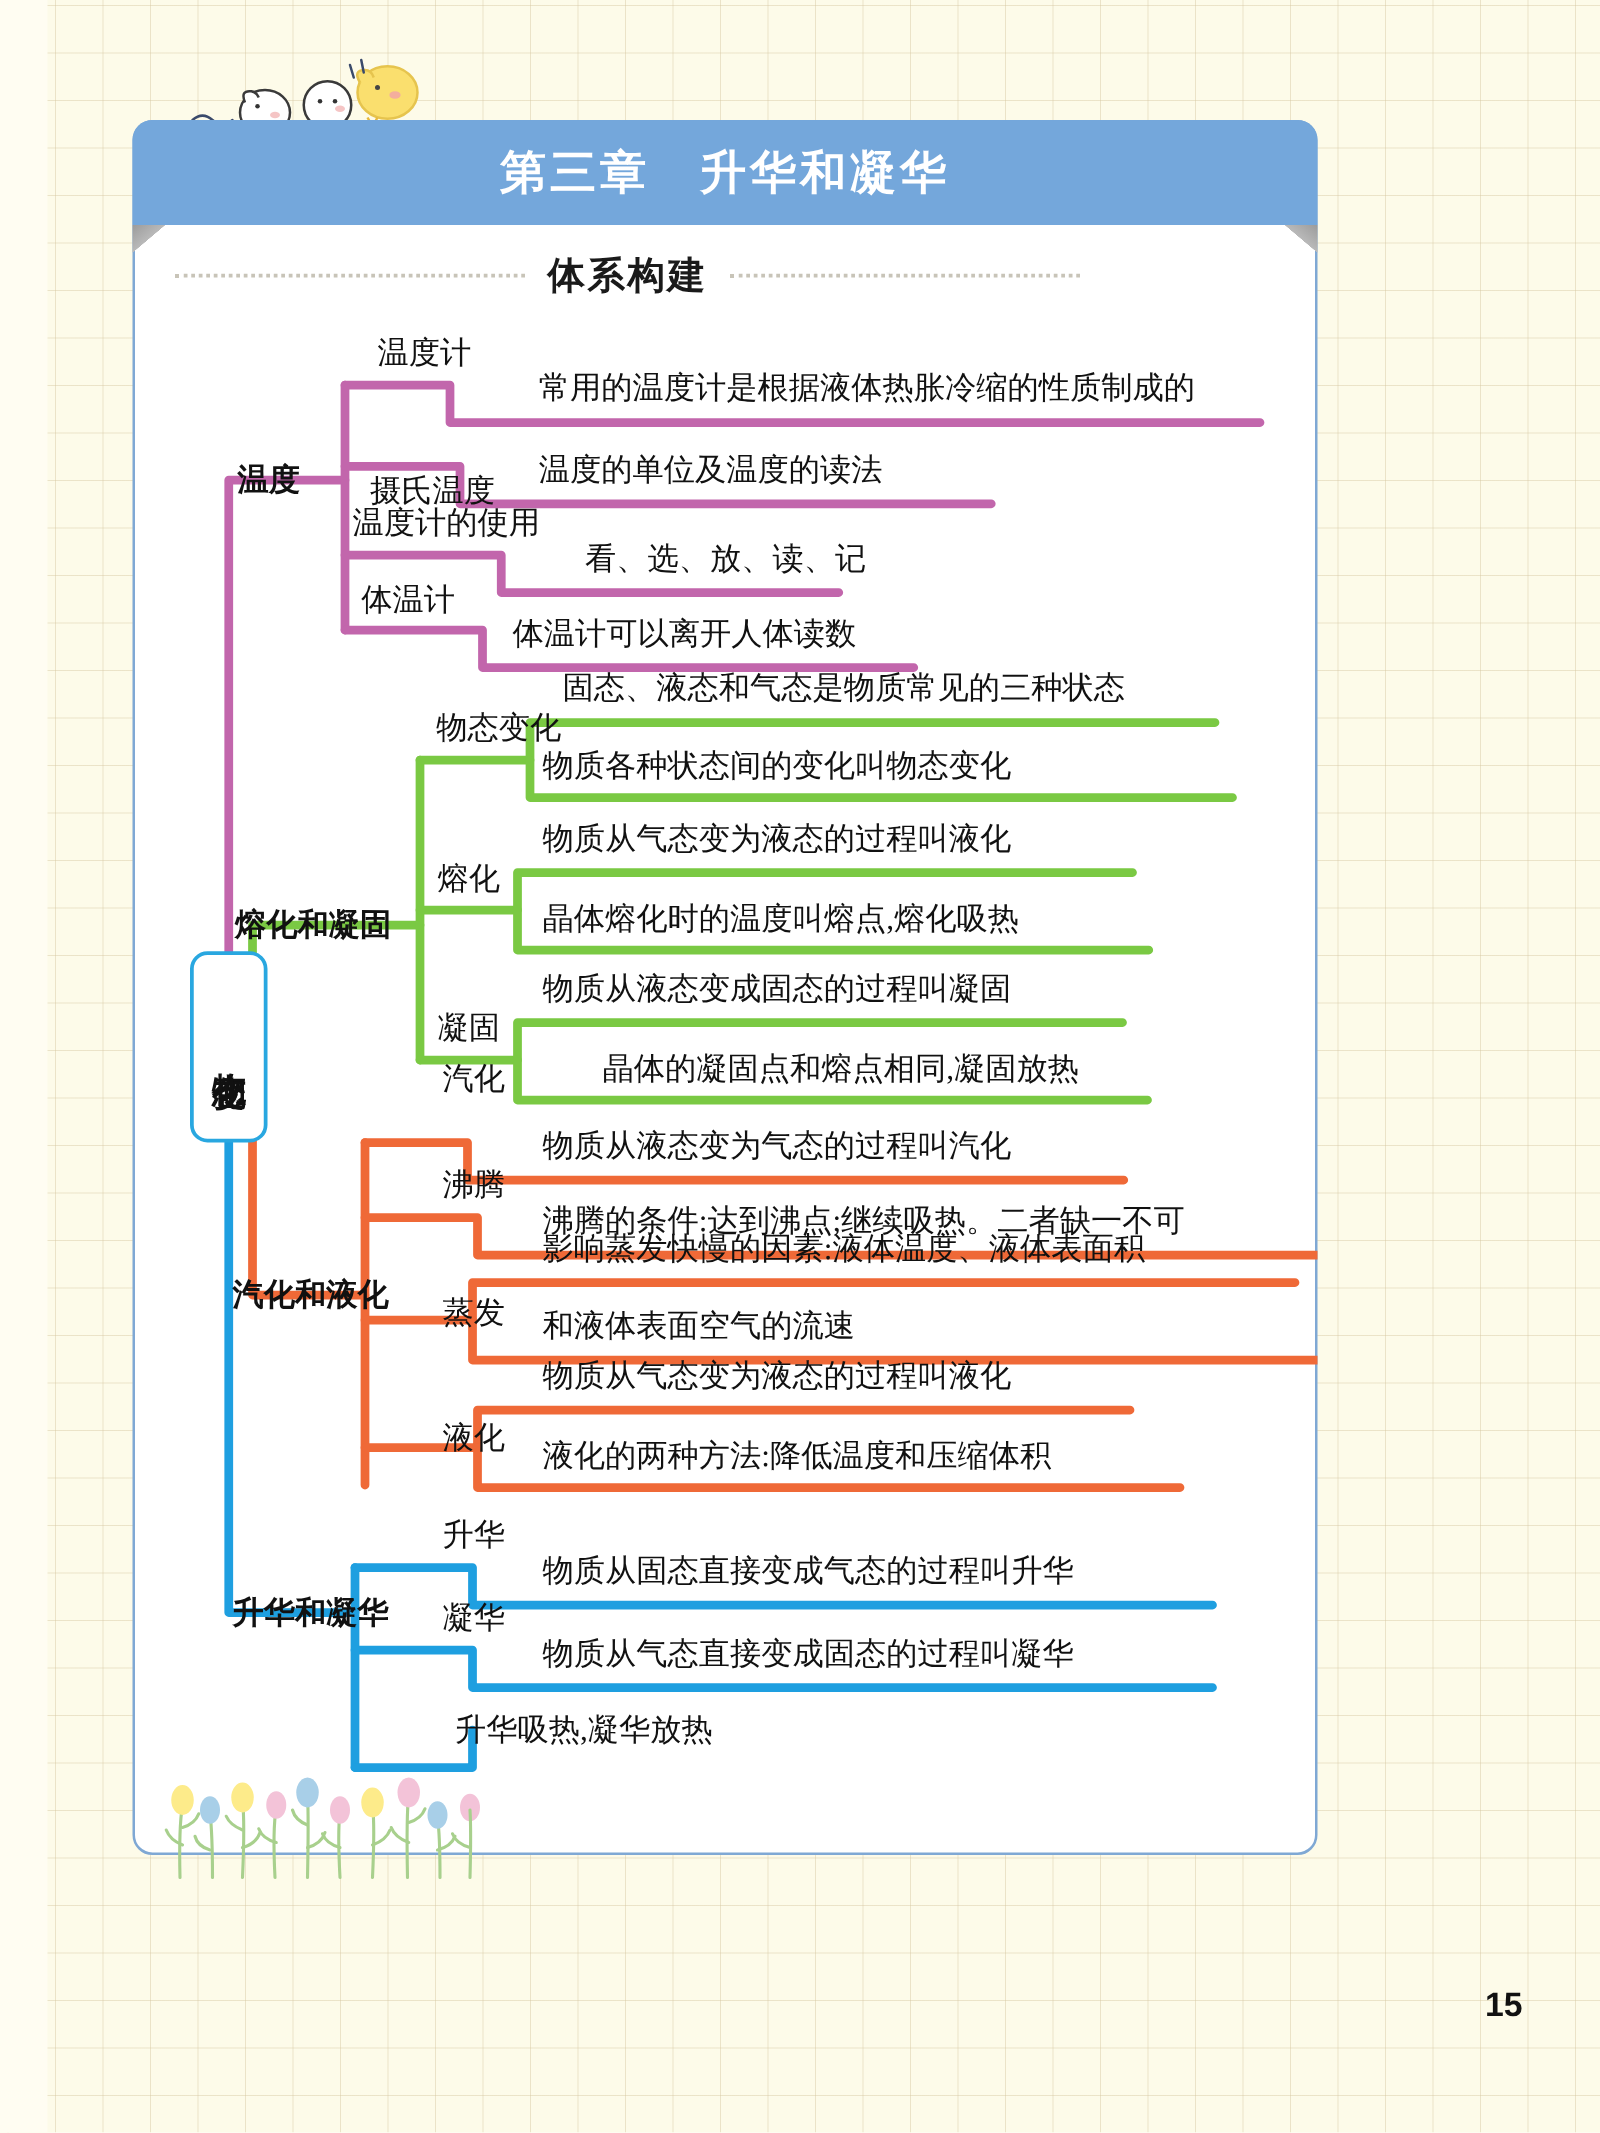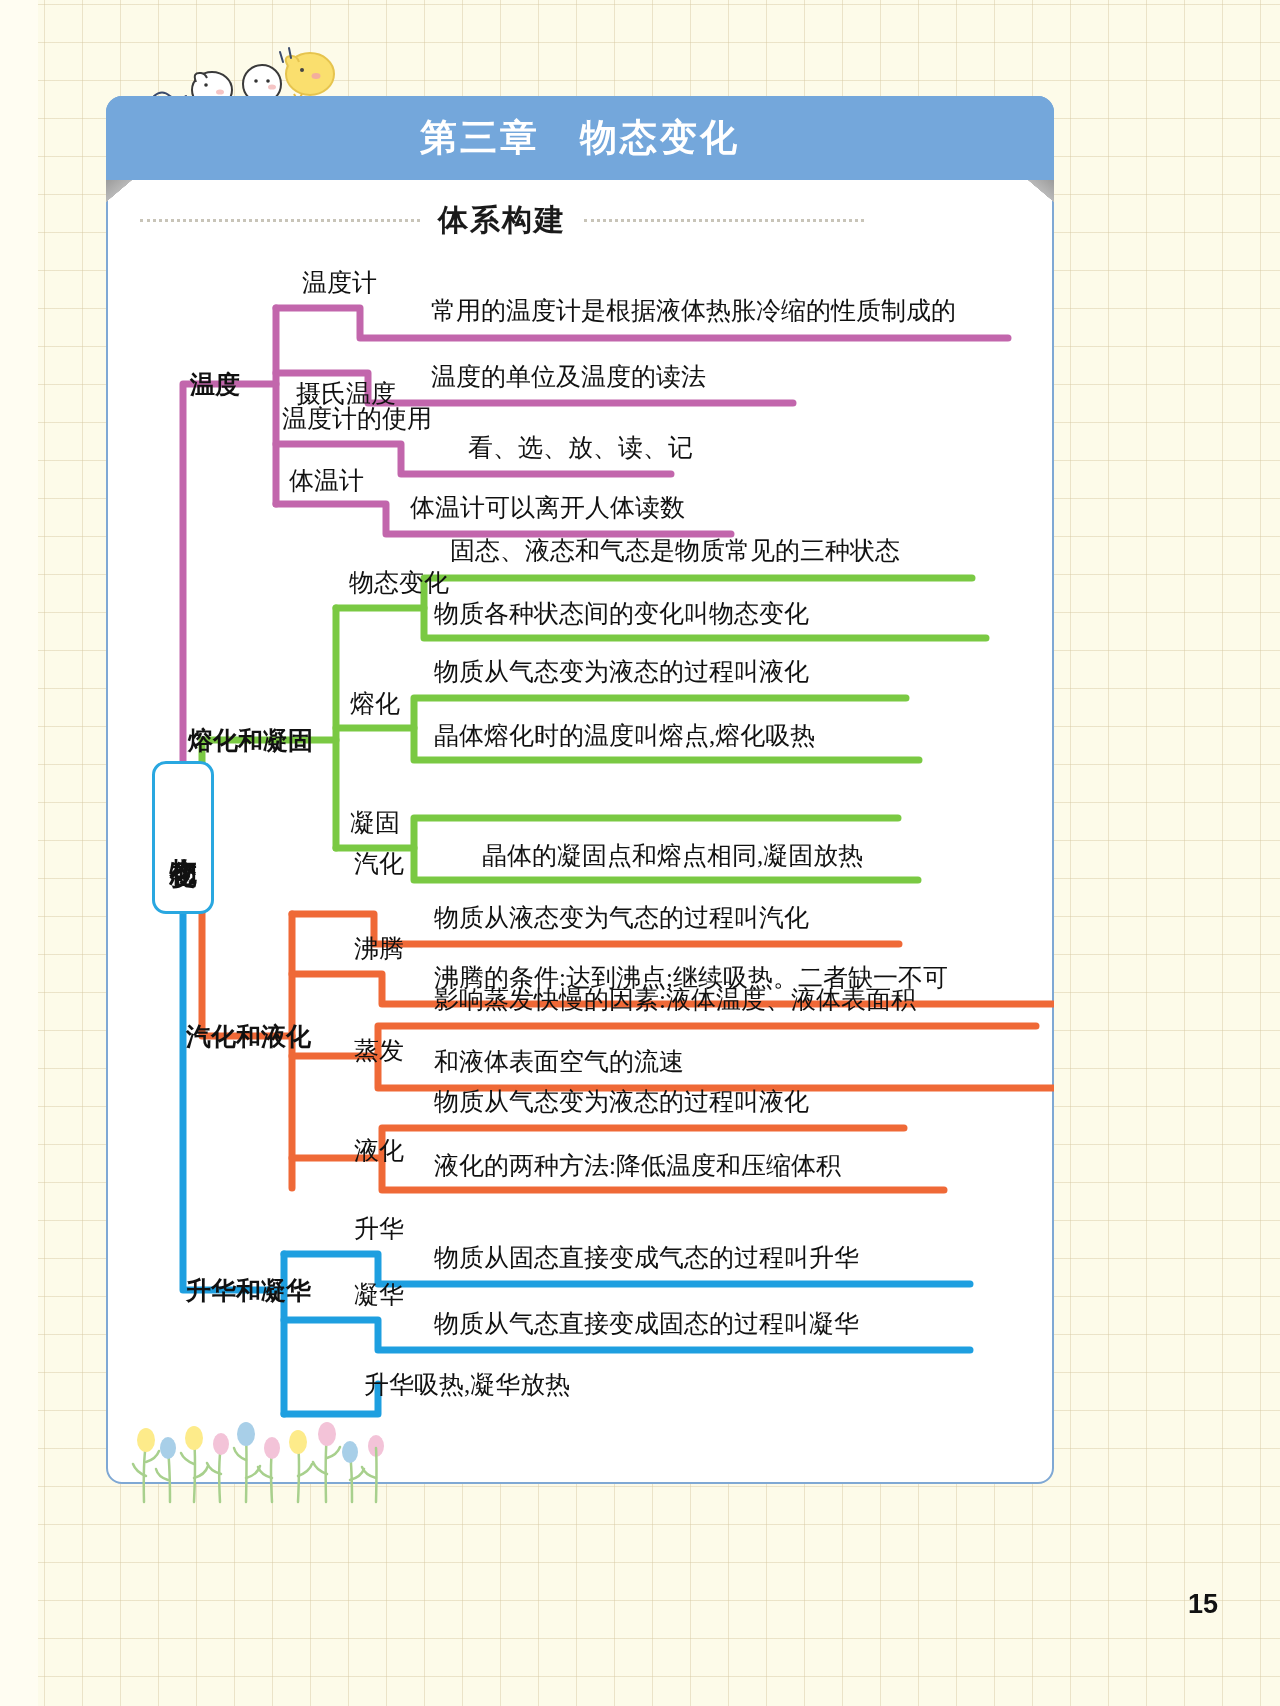--- a/index.html
+++ b/index.html
@@ -115,21 +115,21 @@
     <ellipse cx="160" cy="34" rx="24" ry="21" fill="#fadf6e" stroke="#e6c44e" stroke-width="2"></ellipse>
     <path d="M138 26 q-6 -10 4 -10 q5 0 7 6" fill="#fadf6e" stroke="#e6c44e" stroke-width="2"></path>
     <circle cx="152" cy="30" r="2" fill="#444"></circle>
     <ellipse cx="166" cy="36" rx="4.5" ry="3" fill="#f2a6a6" opacity=".85"></ellipse>
     <path d="M130 12 l3 10 M139 8 l2 10" stroke="#3a4a6b" stroke-width="2" stroke-linecap="round" fill="none"></path>
     <path d="M144 54 l4 7 l4 -7" fill="none" stroke="#e6b93e" stroke-width="2"></path>
   </svg>
 </div>
 
 <div id="title-banner">
-  <div id="chapter-title">第三章   物态变化</div>
+  <div id="chapter-title">第三章   升华和凝华</div>
 </div>
 <div class="fold l"></div>
 <div class="fold r"></div>
 
 <div id="section-head">
   <div class="rule"></div>
   <div id="section-title">体系构建</div>
   <div class="rule"></div>
 </div>
 
@@ -201,20 +201,21 @@
   <div class="lbl leaf" style="left:304px; top:247px;">体温计可以离开人体读数</div>
 
   <div class="lbl branch" style="left:82px;  top:480px;">熔化和凝固</div>
   <div class="lbl sub" style="left:243px; top:322px;">物态变化</div>
   <div class="lbl leaf" style="left:344px; top:290px;">固态、液态和气态是物质常见的三种状态</div>
   <div class="lbl leaf" style="left:328px; top:353px;">物质各种状态间的变化叫物态变化</div>
   <div class="lbl sub" style="left:244px; top:443px;">熔化</div>
   <div class="lbl leaf" style="left:328px; top:411px;">物质从气态变为液态的过程叫液化</div>
   <div class="lbl leaf" style="left:328px; top:475px;">晶体熔化时的温度叫熔点,熔化吸热</div>
   <div class="lbl sub" style="left:244px; top:562px;">凝固</div>
+  <div class="lbl leaf" style="left:328px; top:531px;">物质从液态变成固态的过程叫凝固</div>
   <div class="lbl leaf" style="left:328px; top:595px;margin-left:48px;">晶体的凝固点和熔点相同,凝固放热</div>
 
   <div class="lbl branch" style="left:80px;  top:776px;">汽化和液化</div>
   <div class="lbl sub" style="left:248px; top:603px;">汽化</div>
   <div class="lbl leaf" style="left:328px; top:657px;">物质从液态变为气态的过程叫汽化</div>
   <div class="lbl sub" style="left:248px; top:688px;">沸腾</div>
   <div class="lbl leaf" style="left:328px; top:717px;">沸腾的条件:达到沸点;继续吸热。二者缺一不可</div>
   <div class="lbl sub" style="left:248px; top:790px;">蒸发</div>
   <div class="lbl leaf" style="left:328px; top:739px;">影响蒸发快慢的因素:液体温度、液体表面积</div>
   <div class="lbl leaf" style="left:328px; top:801px;">和液体表面空气的流速</div>

